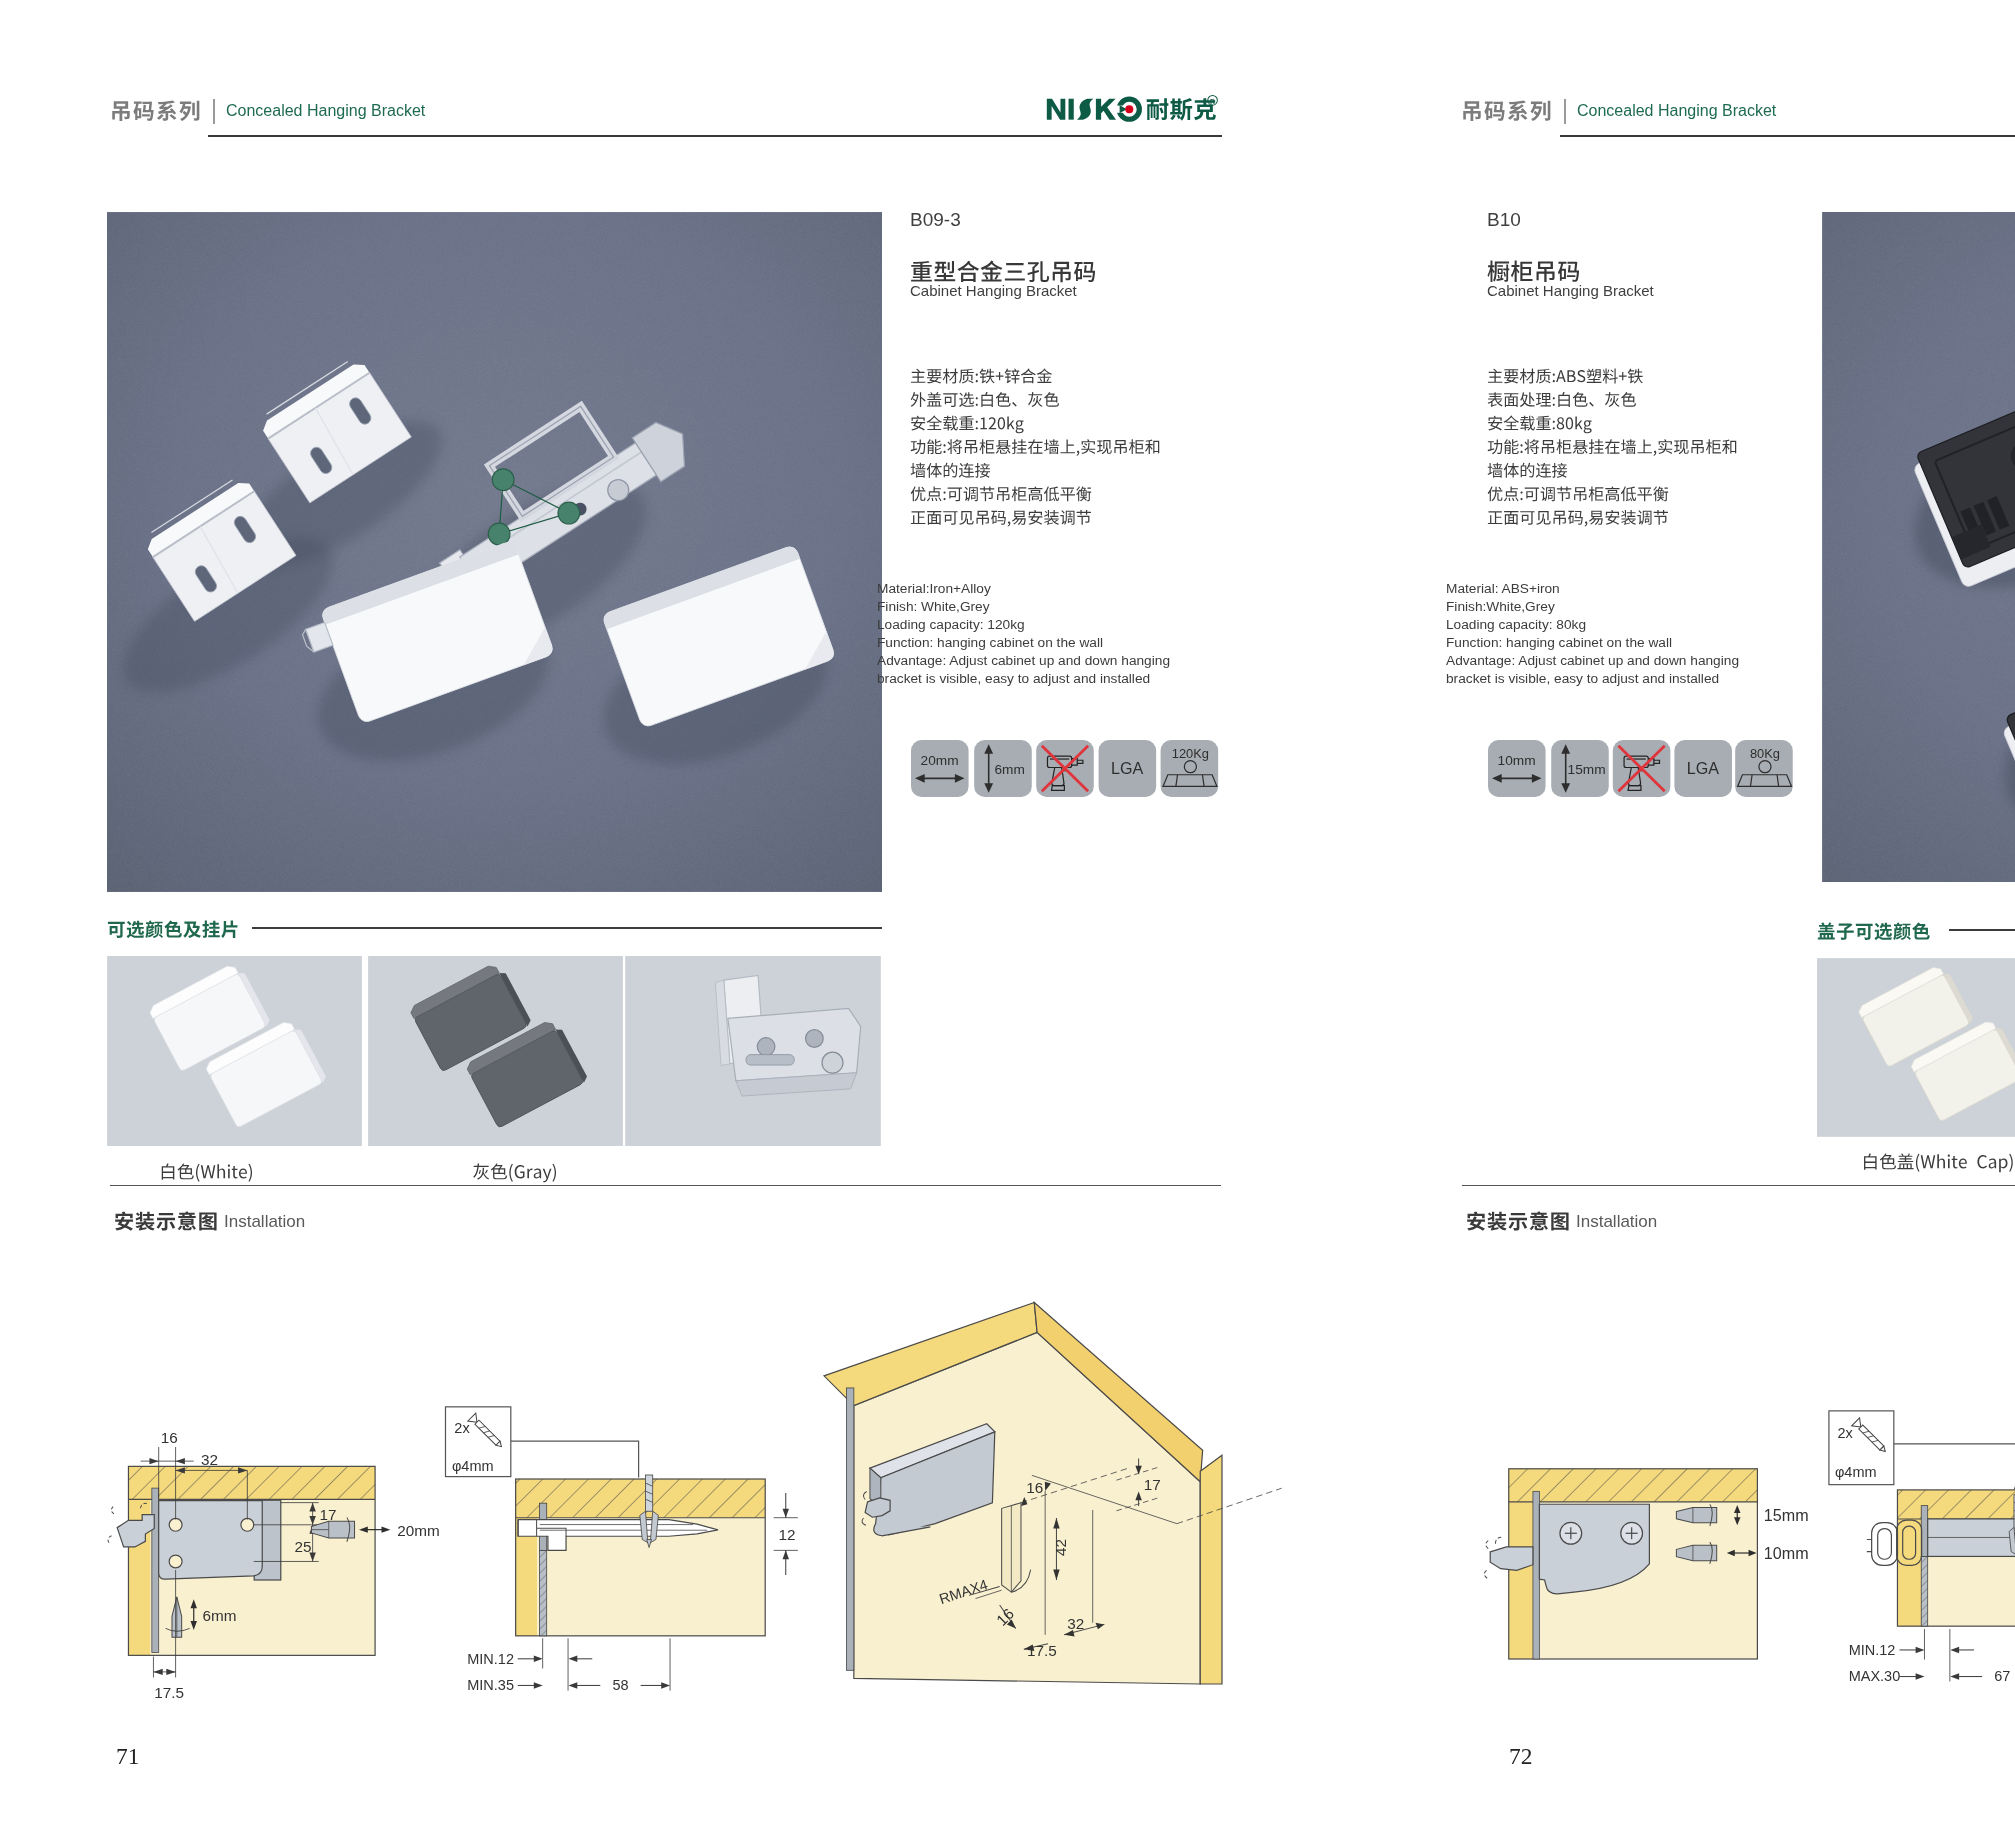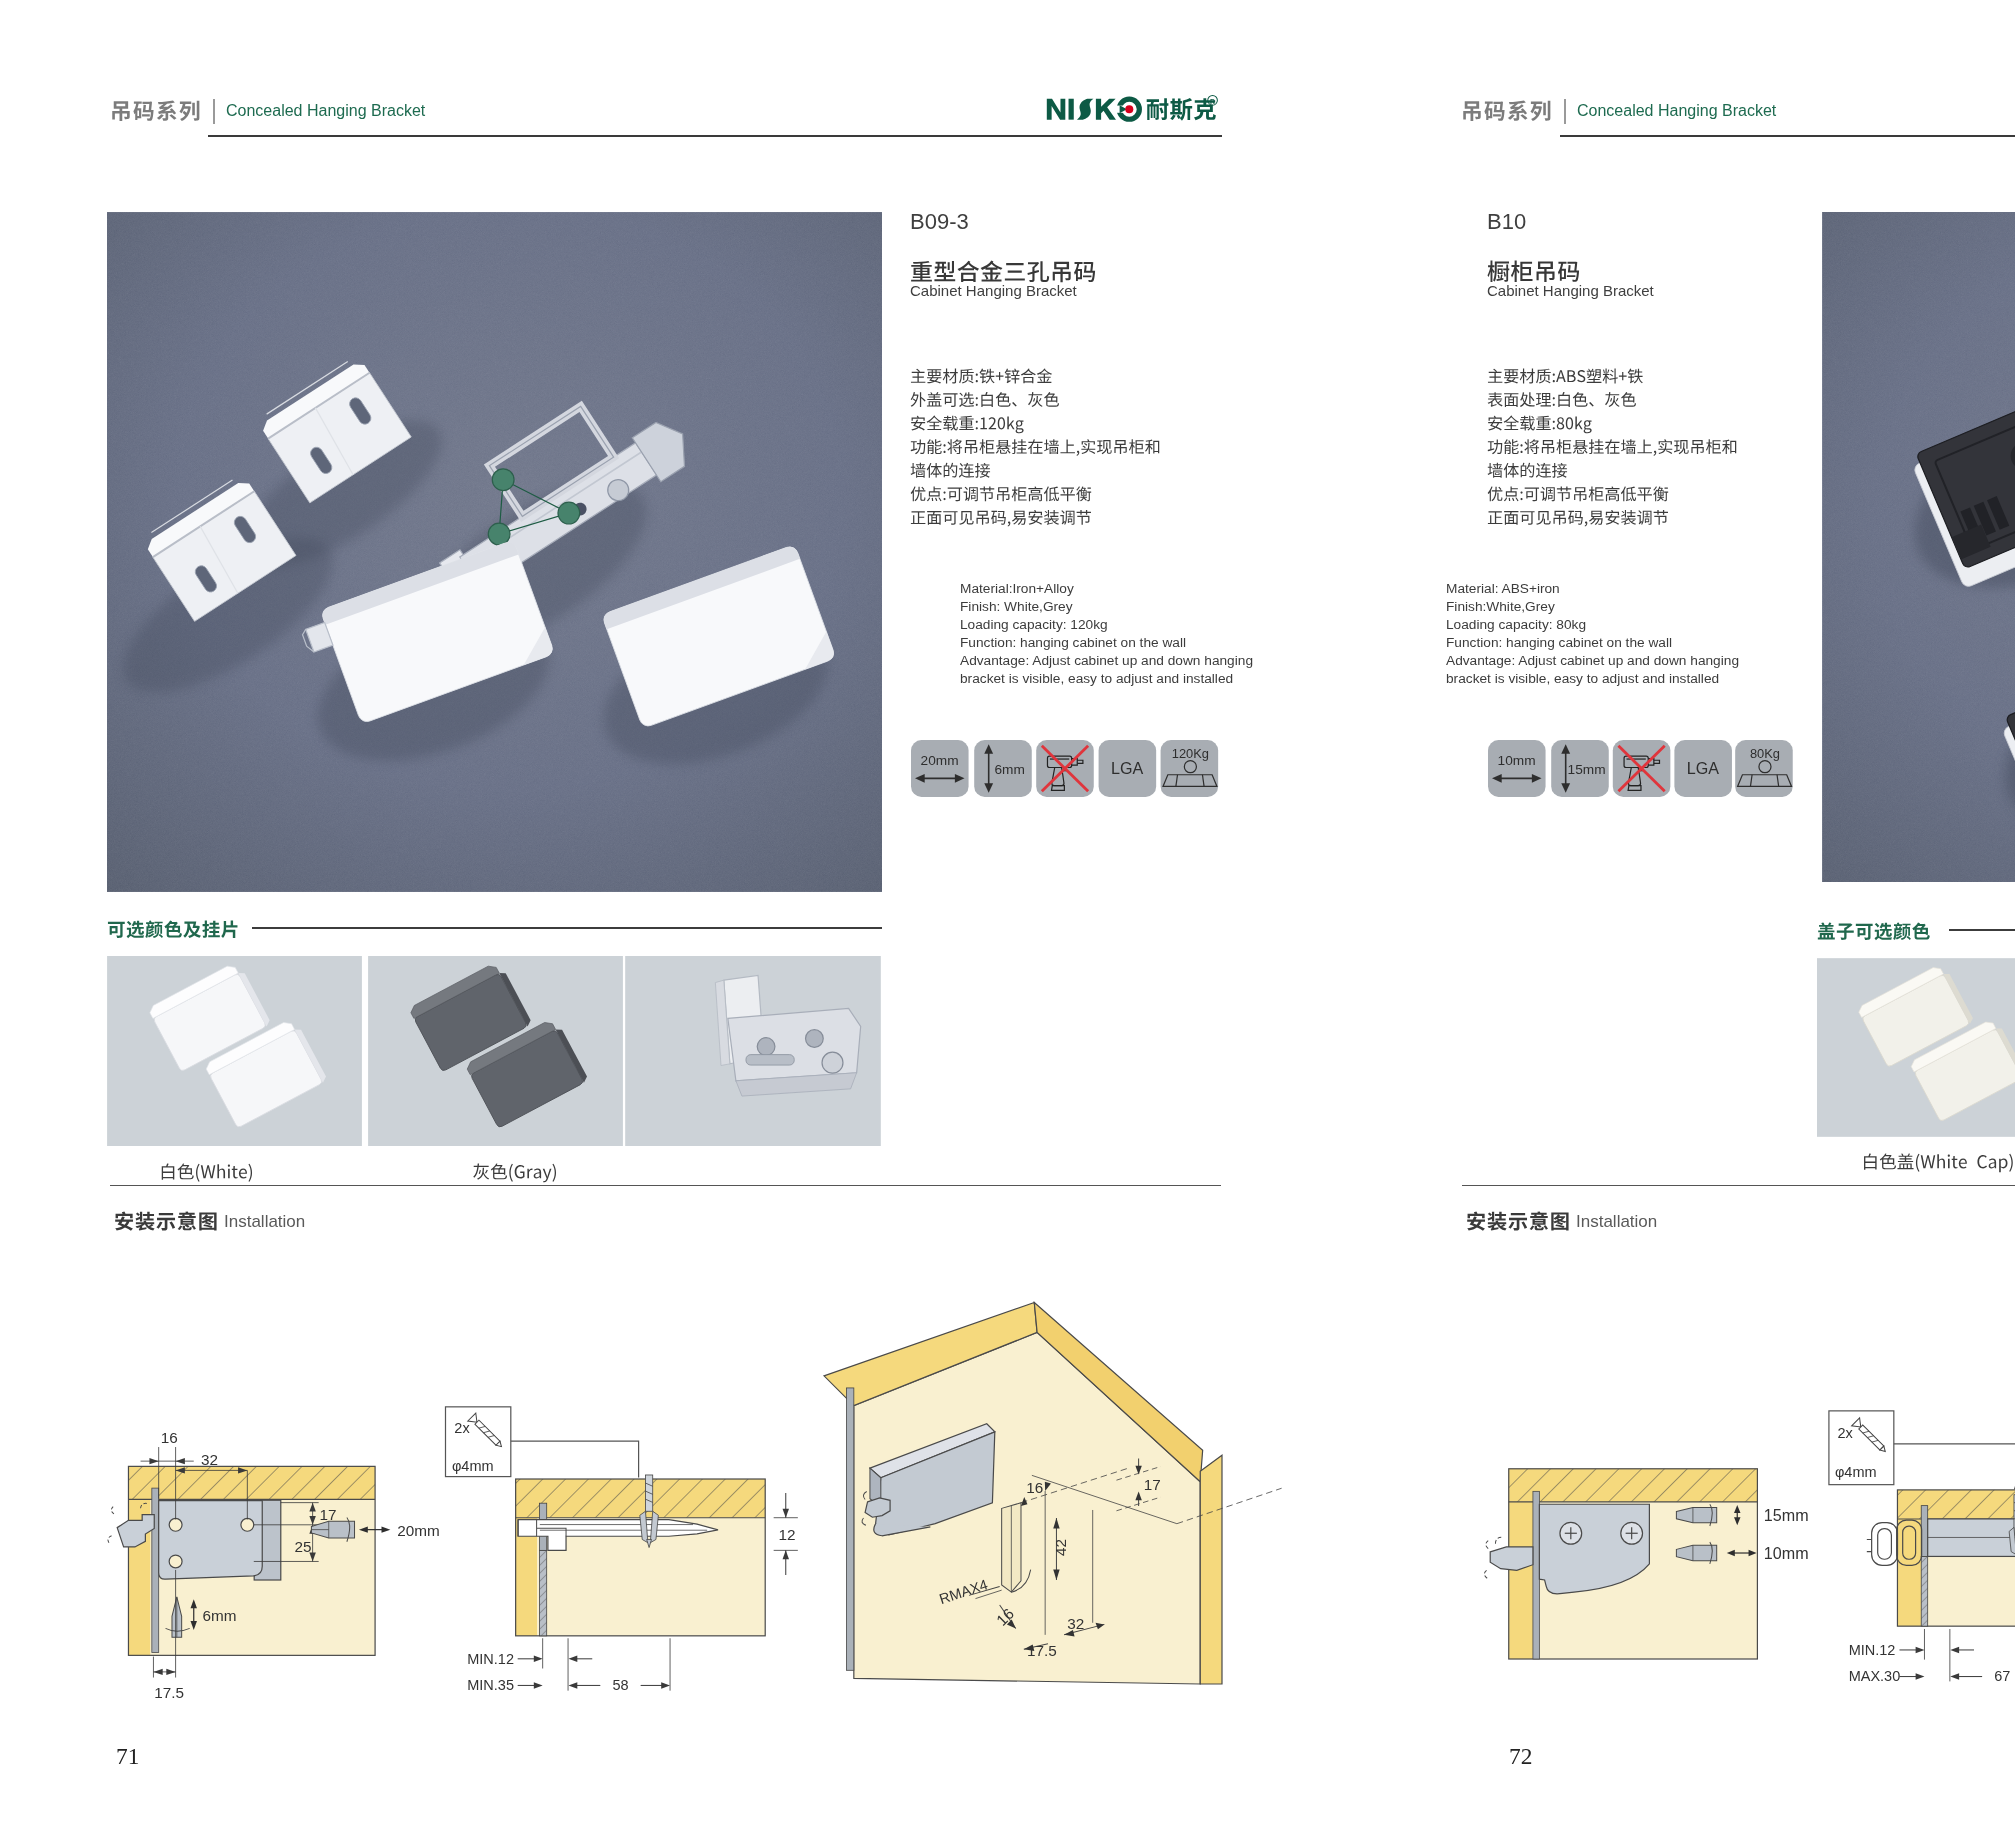--- a/index.html
+++ b/index.html
@@ -1,21 +1,21 @@
 <!DOCTYPE html>
 <html style="font-size:6.4px"><head>
 <meta charset="utf-8">
 <style>
   html,body{margin:0;padding:0;}
   body{width:2703px;height:1847px;position:relative;background:#ffffff;
        font-family:"Liberation Sans",sans-serif;overflow:hidden;}
   .abs{position:absolute;}
   .hdr-en{font-size:16px;font-weight:normal;color:#1e6b50;}
   .hdr-line{height:2.4px;background:#3a3a3a;}
-  .code{font-size:22px;color:#3f3f3f;}
+  .code{font-size:19px;color:#3f3f3f;}
   .entitle{font-size:15px;color:#3f3f3f;}
   .enspec{font-size:13.7px;color:#3c3c3c;line-height:18px;white-space:pre-line;}
   .sline{height:2px;background:#3c3c3c;}
   .thinline{height:1.2px;background:#555;}
   .inst-en{font-size:17px;color:#5a5a5a;}
   .pgnum{font-size:23.4px;color:#222;font-family:"Liberation Serif",serif;}
 </style>
 </head>
 <body>
 <svg width="0" height="0" style="position:absolute">
@@ -418,21 +418,21 @@
 <use href="#g44" transform="translate(160.0,386.0) scale(0.04000,-0.04000)"></use>
 <use href="#g70" transform="translate(200.0,386.0) scale(0.04000,-0.04000)"></use>
 <use href="#g51" transform="translate(240.0,386.0) scale(0.04000,-0.04000)"></use>
 <use href="#g71" transform="translate(251.1,386.0) scale(0.04000,-0.04000)"></use>
 <use href="#g32" transform="translate(291.1,386.0) scale(0.04000,-0.04000)"></use>
 <use href="#g72" transform="translate(331.1,386.0) scale(0.04000,-0.04000)"></use>
 <use href="#g61" transform="translate(371.1,386.0) scale(0.04000,-0.04000)"></use>
 <use href="#g62" transform="translate(411.1,386.0) scale(0.04000,-0.04000)"></use>
 </g>
   </svg>
-<div class="abs enspec" style="left:960px;top:580px;">Material:Iron+Alloy
+<div class="abs enspec" style="left:877px;top:580px;">Material:Iron+Alloy
 Finish: White,Grey
 Loading capacity: 120kg
 Function: hanging cabinet on the wall
 Advantage: Adjust cabinet up and down hanging
 bracket is visible, easy to adjust and installed</div>
 
 <div class="abs code" style="left:1487px;top:209px;">B10</div>
 <svg class="abs" style="left:1487px;top:260px;" width="95" height="29" viewBox="0 0 235 71">
 <g fill="#383838">
 <use href="#g12" transform="translate(0.0,49.1) scale(0.05700,-0.05700)"></use>

